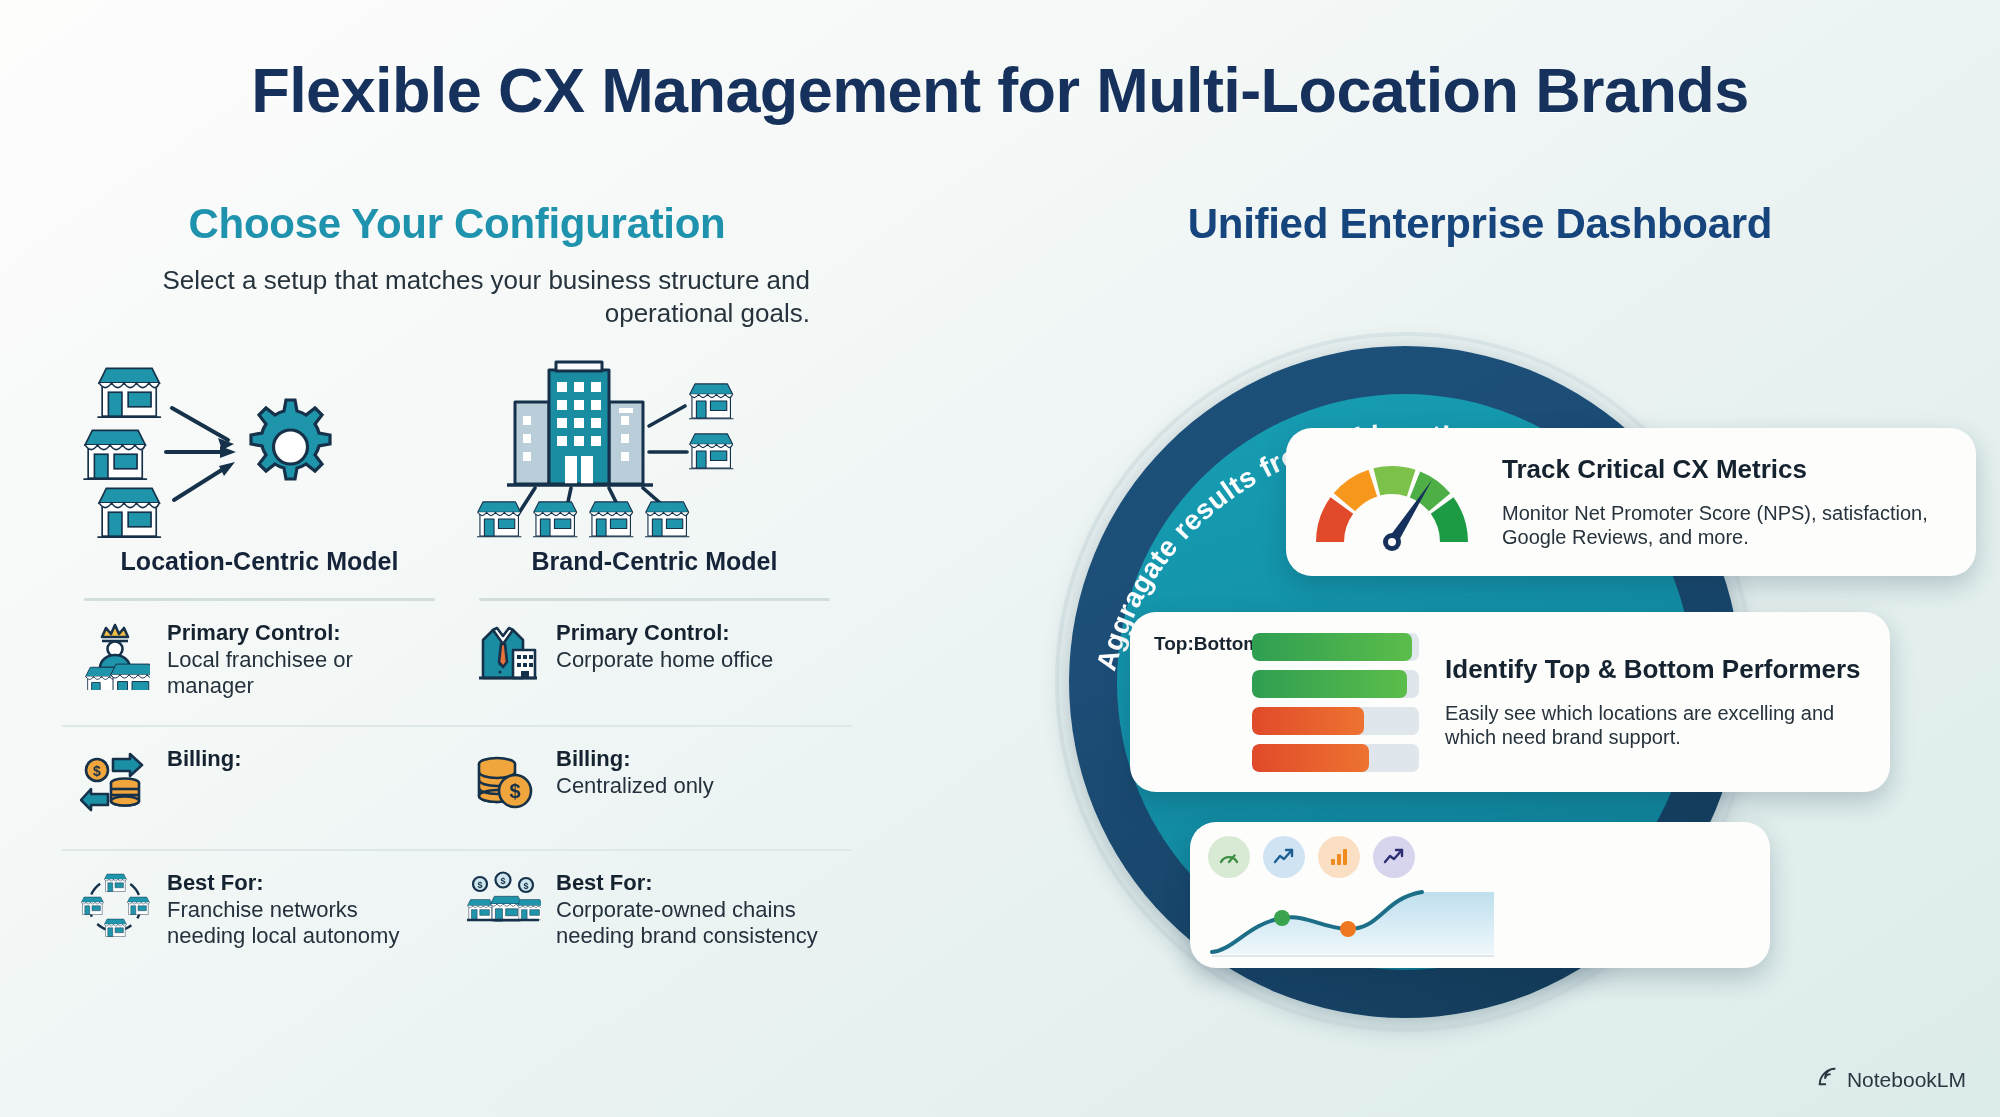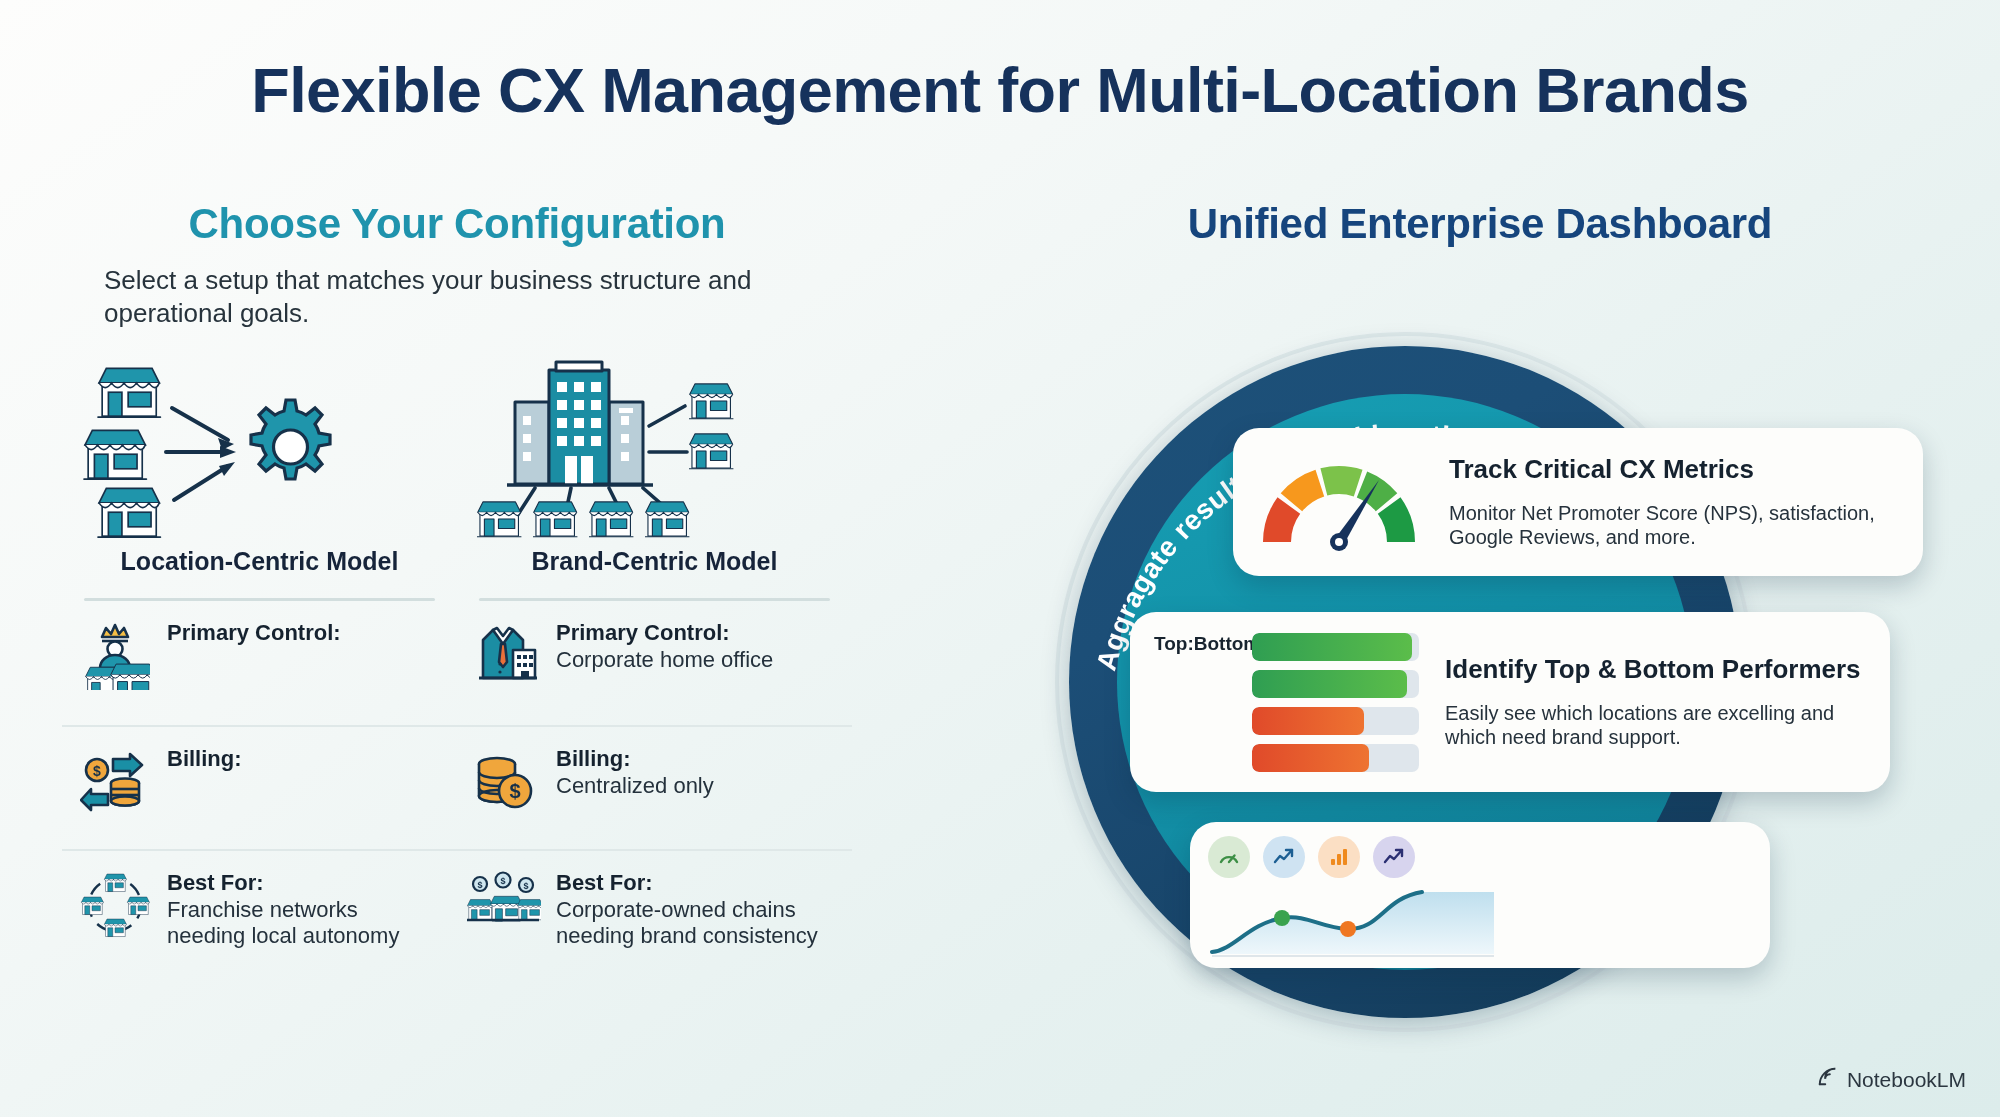--- a/index.html
+++ b/index.html
@@ -46,21 +46,21 @@
   }
   .left-heading {
     text-align: center;
     font-size: 42px;
     font-weight: 700;
     color: #1f93ad;
     letter-spacing: -0.3px;
   }
   .left-sub {
     margin-top: 16px;
-    text-align: left;
+    text-align: right;
     font-size: 26px;
     line-height: 1.26;
     color: #27333c;
     padding: 0 42px;
   }
 
   .model-columns {
     display: flex;
     margin-top: 26px;
     align-items: flex-end;
@@ -189,21 +189,21 @@
   
   .card {
     position: absolute;
     background: #fdfdfb;
     border-radius: 26px;
     box-shadow: 0 10px 26px rgba(11,42,66,0.22);
     display: flex;
     align-items: center;
   }
   .card-1 {
-    left: 1233px; top: 428px;
+    left: 1286px; top: 428px;
     width: 690px; height: 148px;
     padding: 14px 22px 14px 16px;
     gap: 20px;
   }
   .card-2 {
     left: 1130px; top: 612px;
     width: 760px; height: 180px;
     padding: 16px 22px 16px 24px;
     gap: 26px;
   }
@@ -371,20 +371,21 @@
                   <path d="M2 44 Q14 62 26 44 Q38 62 50 44 Q62 62 74 44 Q86 62 98 44 Q110 62 118 44" fill="#ffffff"></path>
                   <rect x="20" y="62" width="26" height="46" fill="#1f95ab"></rect>
                   <rect x="58" y="62" width="44" height="26" fill="#1f95ab"></rect>
                   <line x1="0" y1="110" x2="120" y2="110"></line>
                 </g>
               </g>
             </svg>
           </div>
           <div class="feat-text">
             <div class="feat-label">Primary Control:</div>
+            <div class="feat-value">Local franchisee or manager</div>
           </div>
         </div>
 
         <div class="feature">
           <div class="feat-icon">
             <svg width="70" height="70" viewBox="0 0 70 70">
               <g stroke="#16314a" stroke-width="2.6" stroke-linejoin="round">
                 <circle cx="17" cy="24" r="11" fill="#f0a63c"></circle>
                 <text x="17" y="30" font-size="14" font-weight="700" fill="#16314a" text-anchor="middle" stroke="none" font-family="Liberation Sans, sans-serif">$</text>
                 <path d="M33 13 L50 13 L50 8 L62 19 L50 30 L50 25 L33 25 Z" fill="#1a8fa5"></path>

